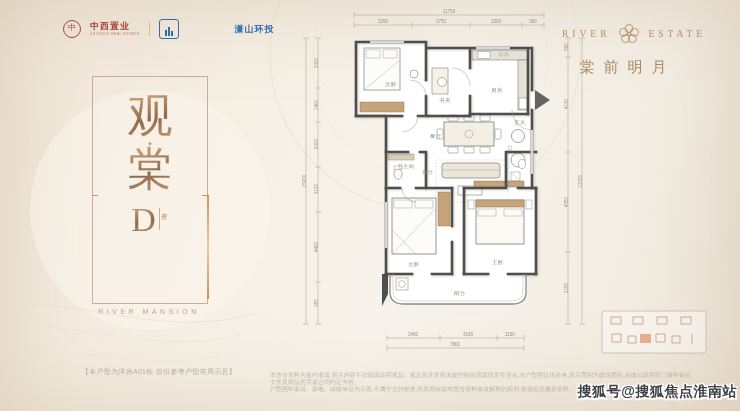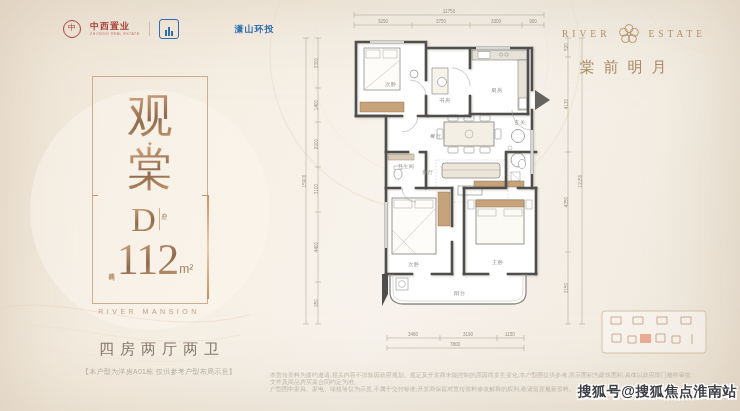--- a/index.html
+++ b/index.html
@@ -117,28 +117,22 @@
     <span class="grad-edge"></span>
     <div id="panel-title">
       <span class="title-char copper">观</span>
       <span class="title-dot">◆</span>
       <span class="title-char copper">棠</span>
     </div>
     <div id="unit-row">
       <span id="unit-letter" class="copper">D</span>
       <span id="unit-suffix">户型</span>
     </div>
-    <div id="area-row">
-      <span id="area-prefix">建面约</span>
-      <span id="area-number" class="copper">112</span>
-      <span id="area-unit" class="copper">m²</span>
-    </div>
   </div>
   <div id="panel-caption" class="abs">RIVER MANSION</div>
-  <div id="layout-text" class="abs">四房两厅两卫</div>
   <div id="panel-note" class="abs">【本户型为洋房A01栋 仅供参考户型布局示意】</div>
 
   <svg class="abs" style="left:292px;top:2px" width="300" height="368" viewBox="0 0 300 368">
 
     <g stroke="#b6ab9c" stroke-width="0.6" fill="none">
       <path d="M62,13 H252 M62,10 v6 M252,10 v6"></path>
       <path d="M62,23 H252 M62,20 v6 M120,20 v6 M178,20 v6 M230,20 v6 M252,20 v6"></path>
       <path d="M14,36 V322 M11,36 h6 M11,322 h6"></path>
       <path d="M26,36 V322 M23,36 h6 M23,86 h6 M23,120 h6 M23,165 h6 M23,210 h6 M23,280 h6 M23,322 h6"></path>
       <path d="M276,36 V322 M273,36 h6 M273,55 h6 M273,150 h6 M273,250 h6 M273,322 h6"></path>

